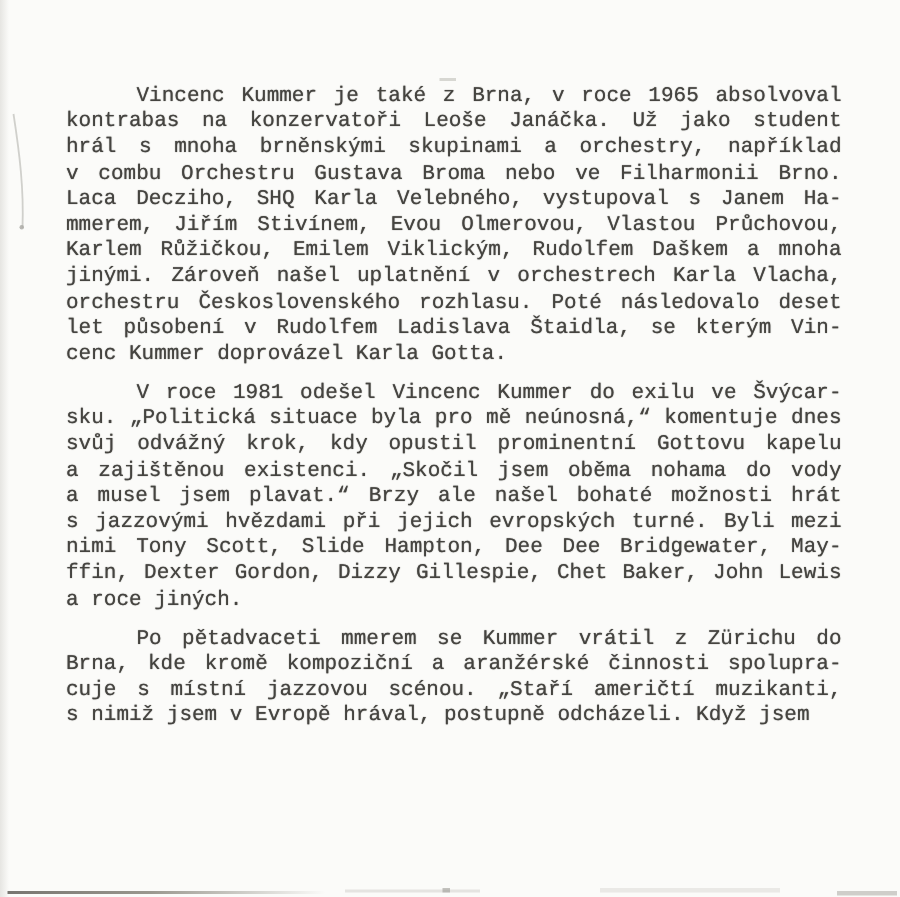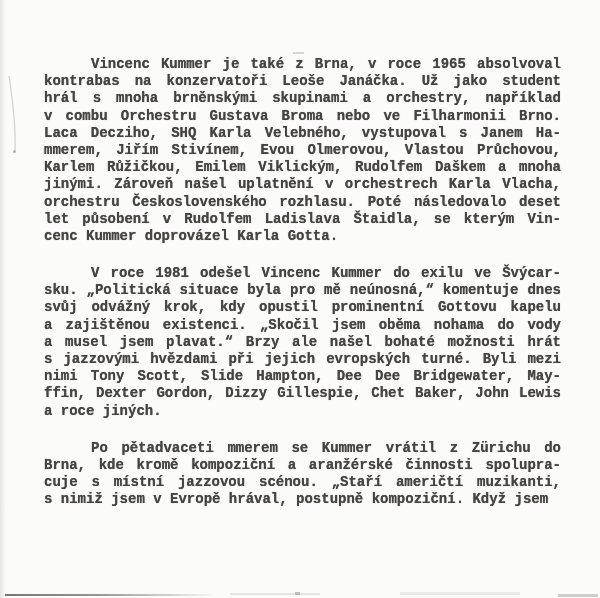--- a/index.html
+++ b/index.html
@@ -32,27 +32,26 @@
     left: 44px;
     top: 56px;
     width: 517px;
     font-size: 14px;
     line-height: 17.2px;
     color: #454440;
     text-shadow: 0 0 0.7px rgba(66,64,60,0.85);
     letter-spacing: 0;
   }
   .paragraph + .paragraph {
-    margin-top: 20px;
+    margin-top: 9px;
   }
   .line {
     text-align: justify;
     text-align-last: justify;
     height: 17.2px;
-    font-weight: bold;
   }
   .line.indent {
     text-indent: 47px;
   }
   .line.last {
     text-align-last: left;
   }
   
   .artifact {
     position: absolute;
@@ -136,21 +135,21 @@
         <div class="line">a musel jsem plavat.“ Brzy ale našel bohaté možnosti hrát</div>
         <div class="line">s jazzovými hvězdami při jejich evropských turné. Byli mezi</div>
         <div class="line">nimi Tony Scott, Slide Hampton, Dee Dee Bridgewater, May-</div>
         <div class="line">ffin, Dexter Gordon, Dizzy Gillespie, Chet Baker, John Lewis</div>
         <div class="line last">a roce jiných.</div>
       </div>
       <div class="paragraph">
         <div class="line indent">Po pětadvaceti mmerem se Kummer vrátil z Zürichu do</div>
         <div class="line">Brna, kde kromě kompoziční a aranžérské činnosti spolupra-</div>
         <div class="line">cuje s místní jazzovou scénou. „Staří američtí muzikanti,</div>
-        <div class="line last">s nimiž jsem v Evropě hrával, postupně kompoziční. Když jsem</div>
+        <div class="line last">s nimiž jsem v Evropě hrával, postupně odcházeli. Když jsem</div>
       </div>
     </div>
 
   <div class="artifact bottom-line-left"></div>
   <div class="artifact bottom-smudge-1"></div>
   <div class="artifact bottom-dot"></div>
   <div class="artifact bottom-smudge-2"></div>
   <div class="artifact bottom-smudge-3"></div>
 
 </div>

